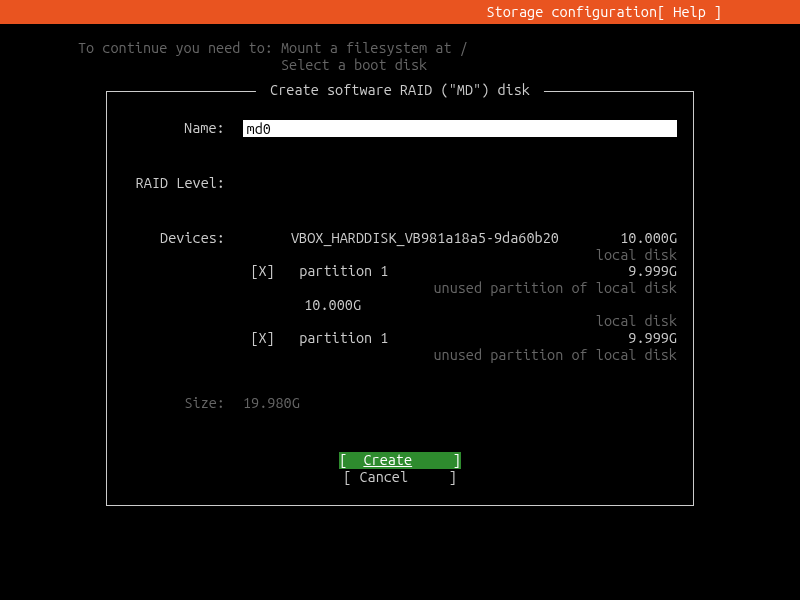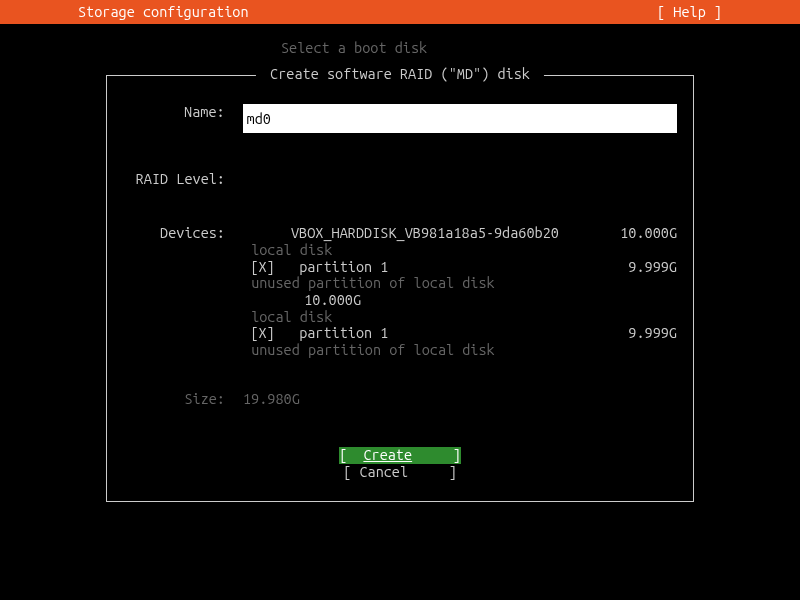--- a/index.html
+++ b/index.html
@@ -10,21 +10,21 @@
     color: #ccc;
     width: 800px;
     height: 600px;
     overflow: hidden;
     line-height: 1.15;
   }
   .header {
     background: #e95420;
     color: #fff;
     display: flex;
-    justify-content: space-between;
+    justify-content: flex-end;
     padding: 4px 78px 4px 78px;
     height: 24px;
     align-items: center;
   }
   .header .help { white-space: pre; }
   .content {
     padding: 0;
     color: #666;
   }
   .hint {
@@ -61,38 +61,39 @@
     color: #ccc;
     padding-right: 4px;
   }
   .dim { color: #666; }
   .name-input {
     background: #fff;
     color: #000;
     border: none;
     font: inherit;
     width: 436px;
-    height: 29px;
+    height: 17px;
     padding: 0 4px;
   }
   .raid-select {
     color: #ccc;
     white-space: pre;
     cursor: pointer;
   }
   .devices-block {
     display: flex;
     margin-top: 38px;
   }
   .dev-col {
     flex: 1;
   }
   .dev-line {
     display: flex;
     white-space: pre;
+    align-items: flex-end;
   }
   .dev-chk { width: 48px; text-align: right; padding-right: 0; }
   .dev-name { flex: 1; }
   .dev-size { text-align: right; width: 70px; }
   .dev-sub { color: #666; flex-direction: column; }
   .size-row { margin-top: 32px; }
   .btn-row {
     text-align: center;
     margin-top: 40px;
   }
@@ -121,20 +122,21 @@
 <body>
 
 <div class="header">
   <span>Storage configuration</span>
   <span class="help">[ Help ]</span>
 </div>
 
 <div class="content">
 
   <div class="hint">
+    <div class="hint-line"><span>To continue you need to: </span><span>Mount a filesystem at /</span></div>
     <div class="hint-line">                         <span>Select a boot disk</span></div>
   </div>
 
   <div class="dialog">
     <div class="dialog-title"> Create software RAID ("MD") disk </div>
 
     <div class="row first">
       <div class="label">Name:</div>
       <div style="width:14px"></div>
       <input class="name-input" value="md0" style="">

